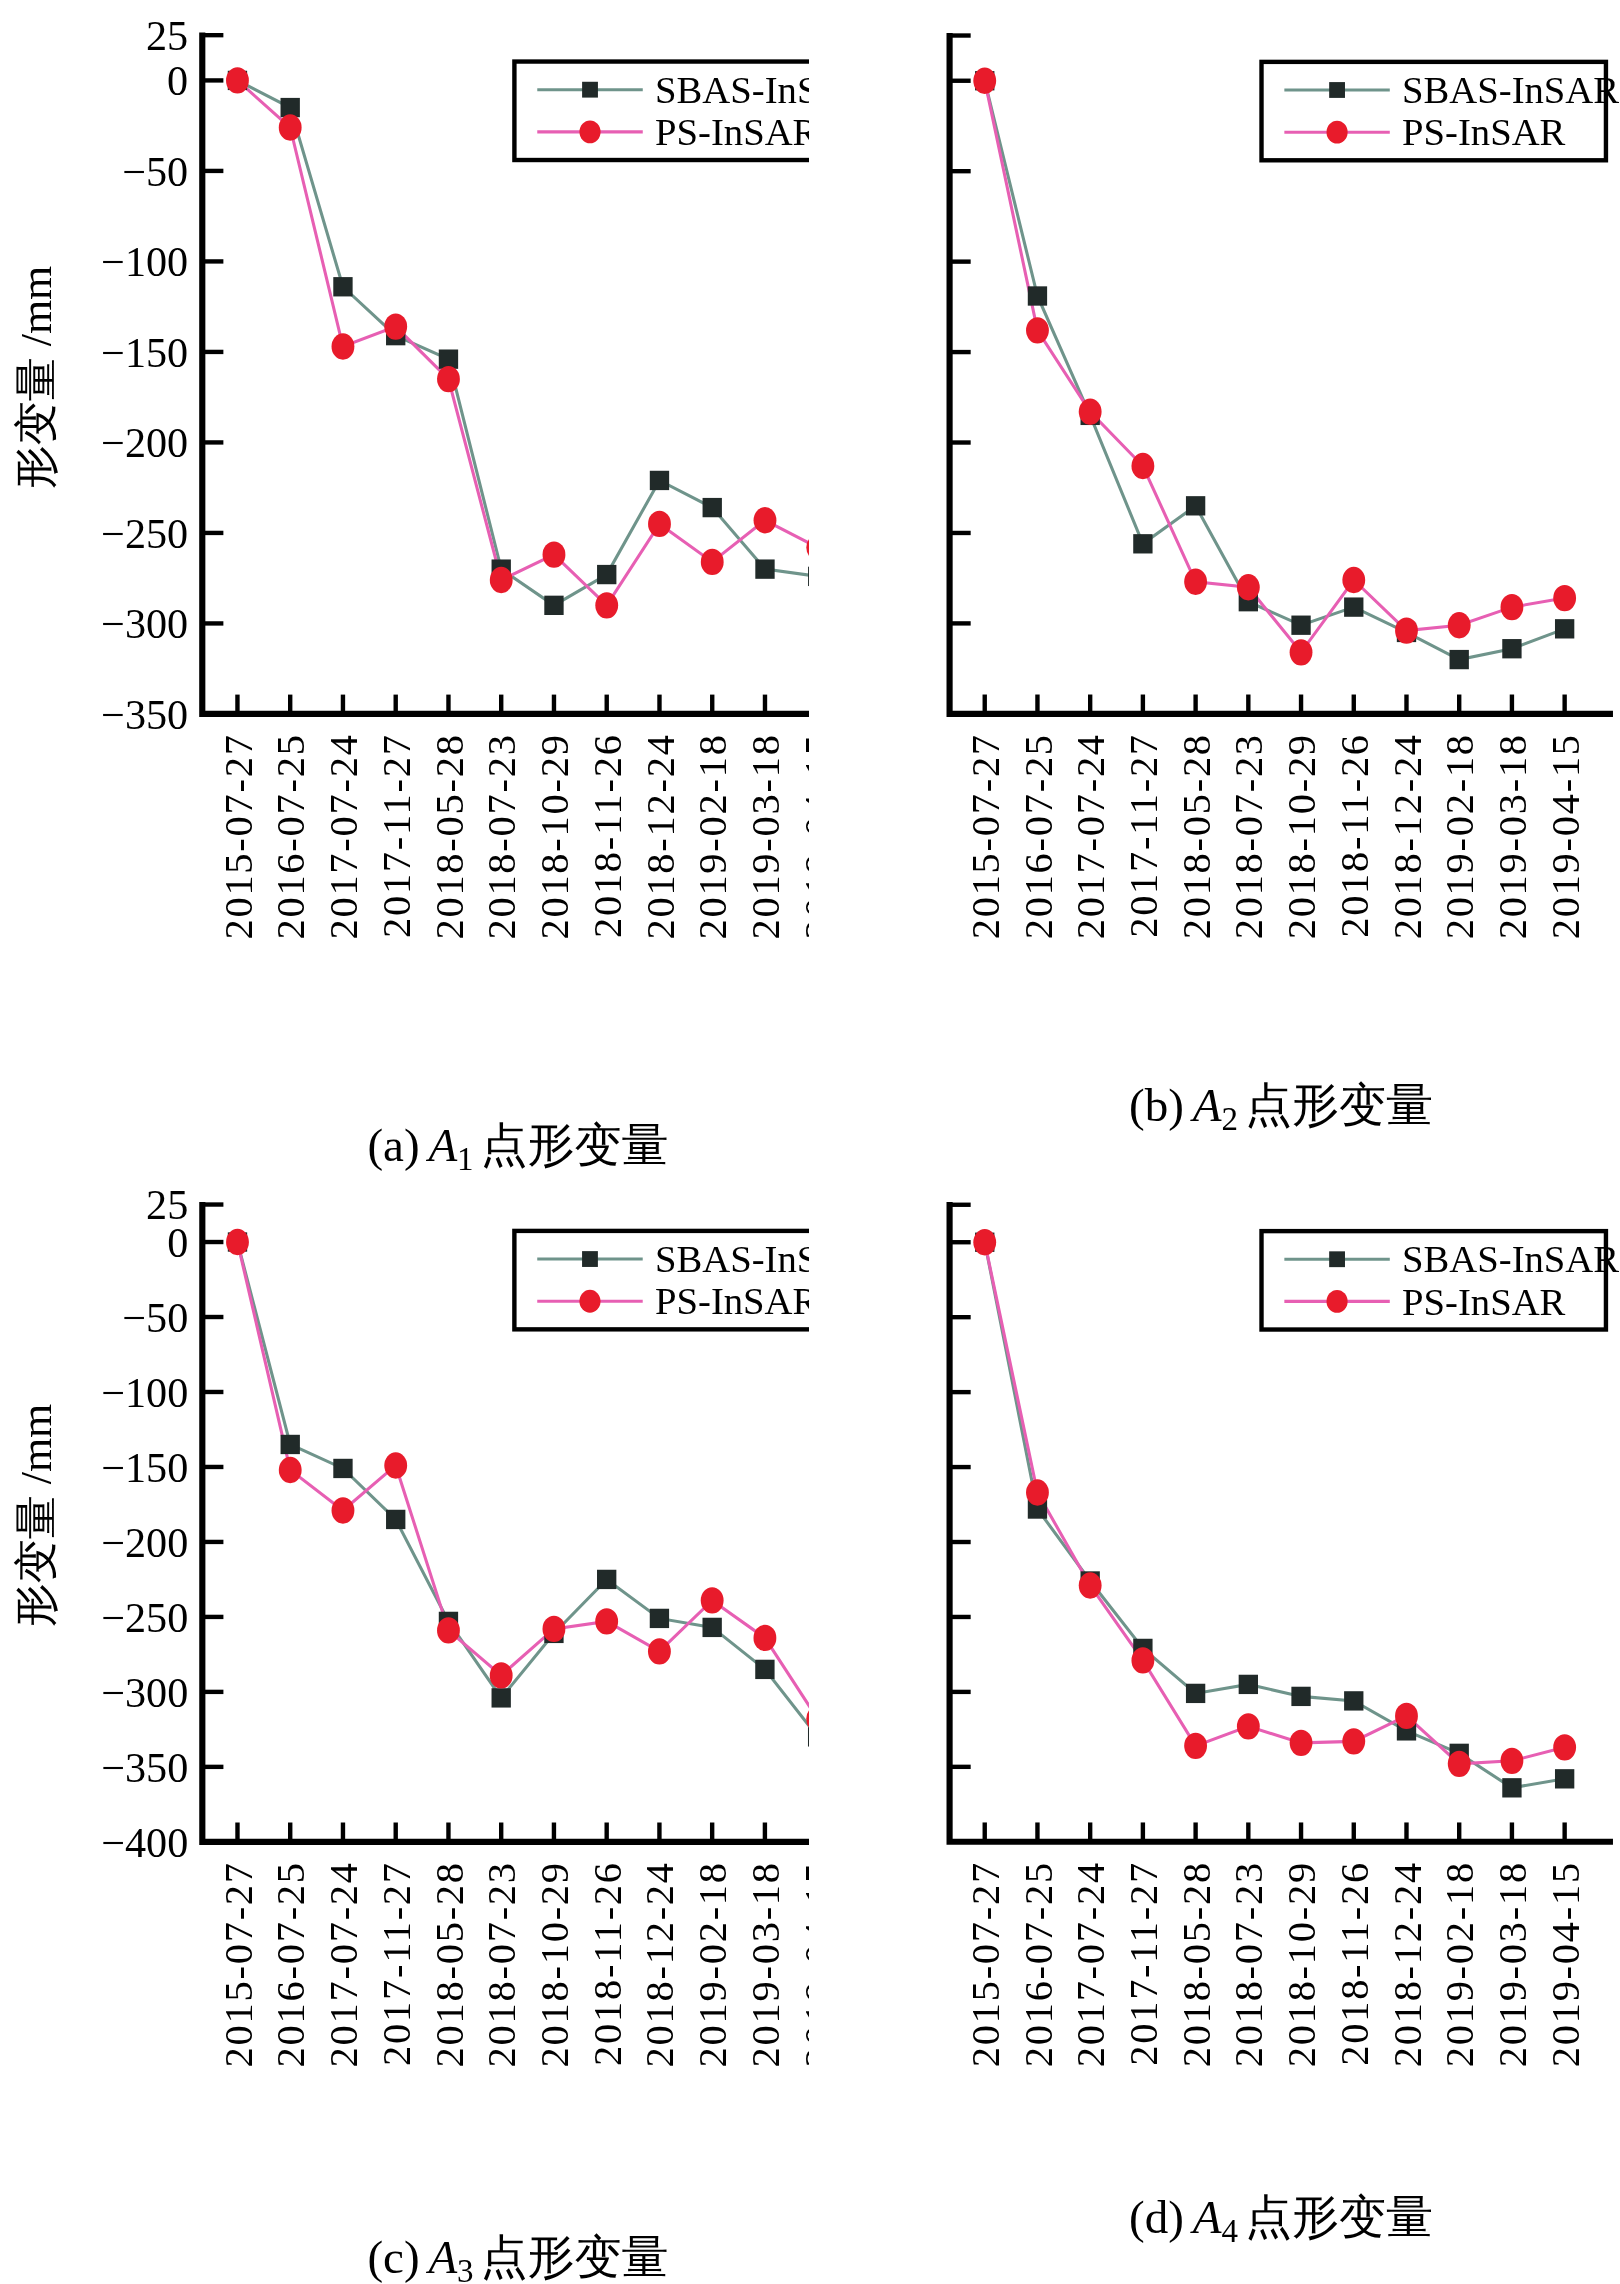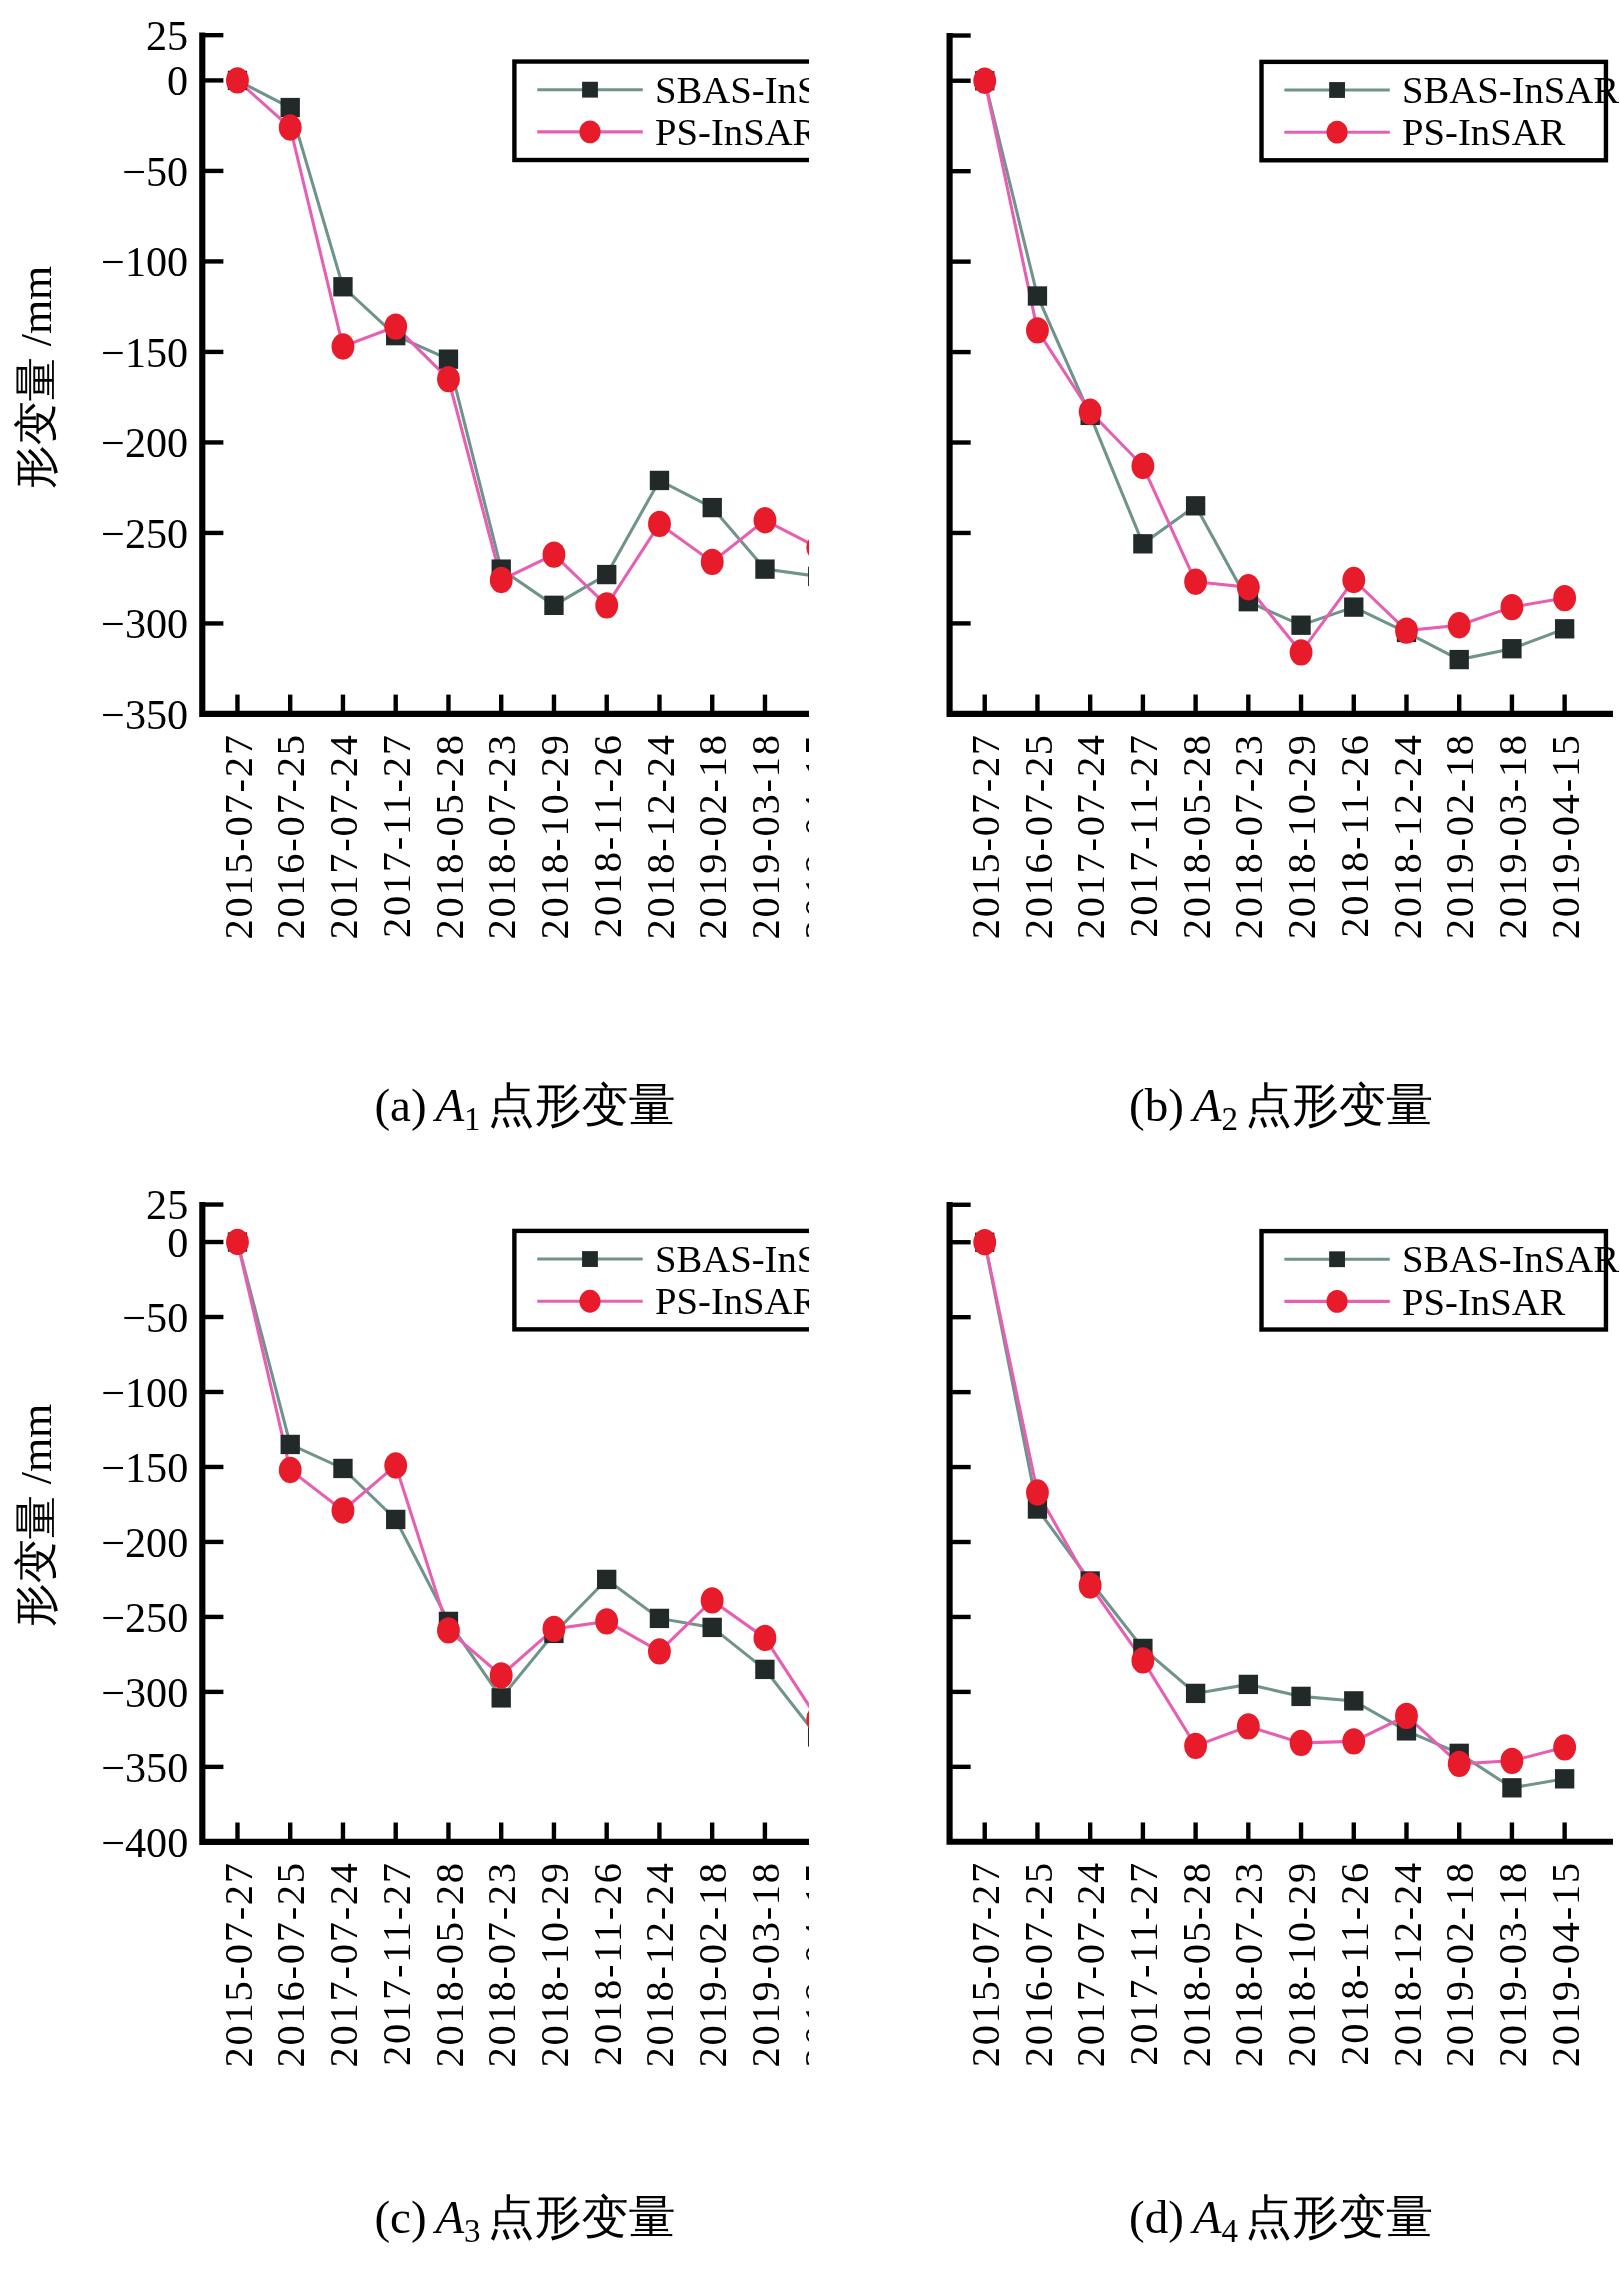--- a/index.html
+++ b/index.html
@@ -5,21 +5,21 @@
   html,body{margin:0;padding:0;background:#ffffff;}
   body{width:1620px;height:2284px;position:relative;overflow:hidden;
        font-family:"Liberation Serif", serif;color:#000;}
   .panel{position:absolute;}
   #panel-a{left:0;top:0;width:809px;height:1143px;}
   #panel-b{left:809px;top:0;width:811px;height:1143px;}
   #panel-c{left:0;top:1143px;width:809px;height:1141px;}
   #panel-d{left:809px;top:1143px;width:811px;height:1141px;}
   .caption{position:absolute;height:63px;line-height:63px;text-align:center;
            font-size:47px;white-space:nowrap;}
-  .cap-a,.cap-c{left:193px;width:664px;}
+  .cap-a,.cap-c{left:186px;width:664px;margin-top:40px;}
   .cap-b,.cap-d{left:949px;width:664px;}
   .cap-a,.cap-b{top:1074px;}
   .cap-c,.cap-d{top:2186px;}
   .caption .pt{font-style:italic;margin-left:8.8px;}
   .caption .sub{font-size:33px;vertical-align:-8.8px;margin-right:7px;}
   .ytitle{position:absolute;width:457px;height:55px;line-height:55px;text-align:center;
           font-size:44px;transform:rotate(-90deg);white-space:nowrap;}
   .yt-1{left:-192px;top:350px;}
   .yt-2{left:-192px;top:1488px;}
   svg{position:absolute;left:0;top:0;}

